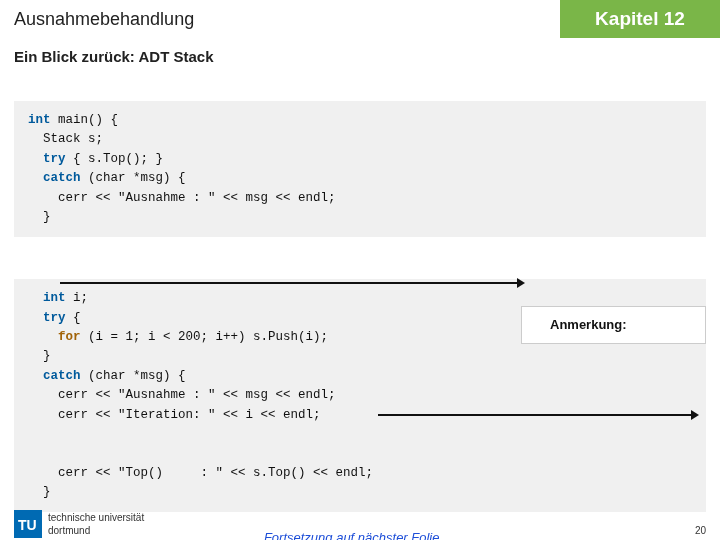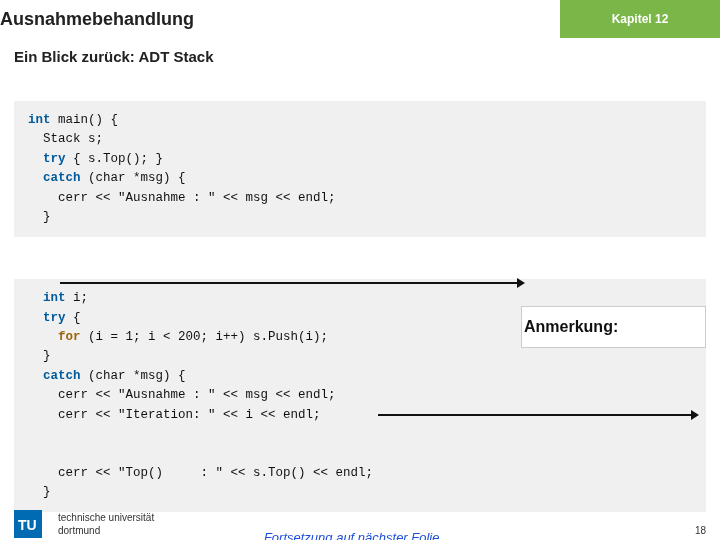--- a/index.html
+++ b/index.html
@@ -15,28 +15,29 @@
     
     .header {
       display: flex;
       align-items: center;
       height: 38px;
       background: #fff;
       border-bottom: none;
     }
     .header-title {
       flex: 1;
+      padding-left: 14px;
       font-size: 18px;
-      font-weight: bold;
+      font-weight: normal;
       color: #222;
     }
     .header-chapter {
       background: #7ab648;
       color: #fff;
-      font-size: 12px;
+      font-size: 19px;
       font-weight: bold;
       padding: 6px 28px;
       height: 38px;
       display: flex;
       align-items: center;
       min-width: 160px;
       justify-content: center;
     }
 
     
@@ -65,22 +66,22 @@
     }
 
     
     .note-box {
       position: absolute;
       right: 14px;
       top: 205px;
       width: 185px;
       background: #fff;
       border: 1px solid #ccc;
-      padding: 8px 2px;
-      font-size: 16px;
+      padding: 8px 28px;
+      font-size: 13px;
       line-height: 1.5;
       color: #111;
     }
     .note-box .note-title {
       font-weight: bold;
     }
 
     
     .footer-area {
       margin: 8px 14px 0 14px;
@@ -99,21 +100,21 @@
       left: 0;
       right: 0;
       display: flex;
       align-items: center;
       height: 32px;
       padding: 0 14px;
     }
     .tud-logo {
       display: flex;
       align-items: center;
-      gap: 16px;
+      gap: 6px;
     }
     .tud-logo-icon {
       width: 28px;
       height: 28px;
     }
     .tud-text {
       font-size: 10px;
       color: #333;
       line-height: 1.3;
     }
@@ -188,15 +189,15 @@
       <rect width="28" height="28" fill="#006ab3"></rect>
       <text x="4" y="20" font-size="14" fill="white" font-weight="bold">TU</text>
     </svg>
     <div class="tud-text">
       <span>technische universität</span><br>
       <span>dortmund</span>
     </div>
   </div>
   <div class="bottom-right">
     <br>
-    <span>18</span>
+    <span>20</span>
   </div>
 </div>
 
 </body></html>

